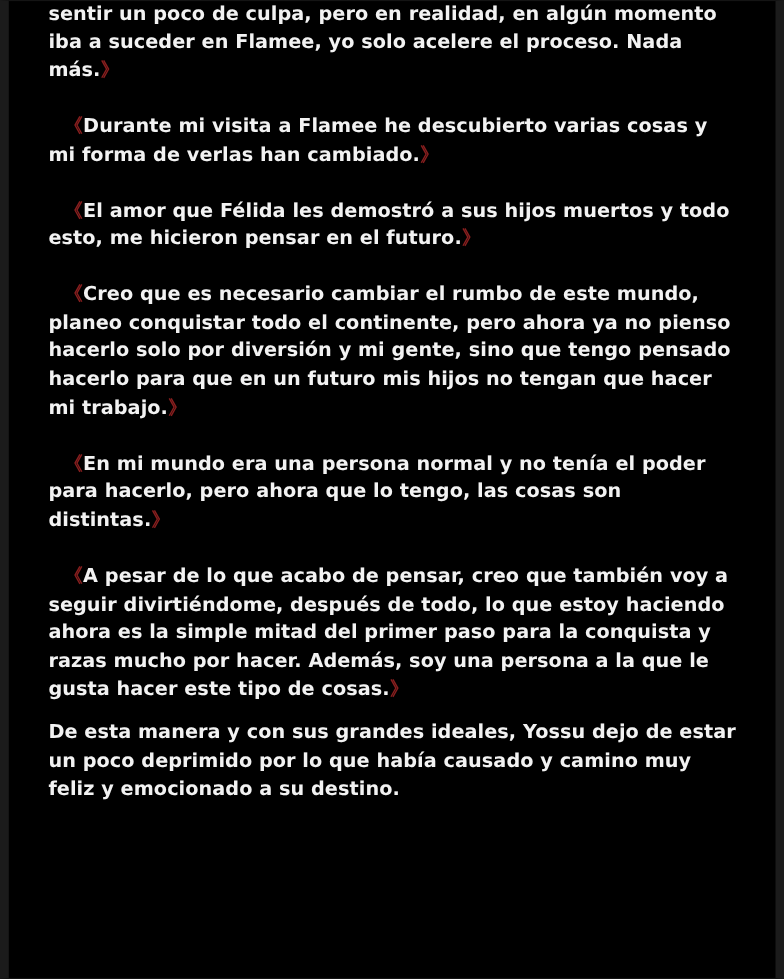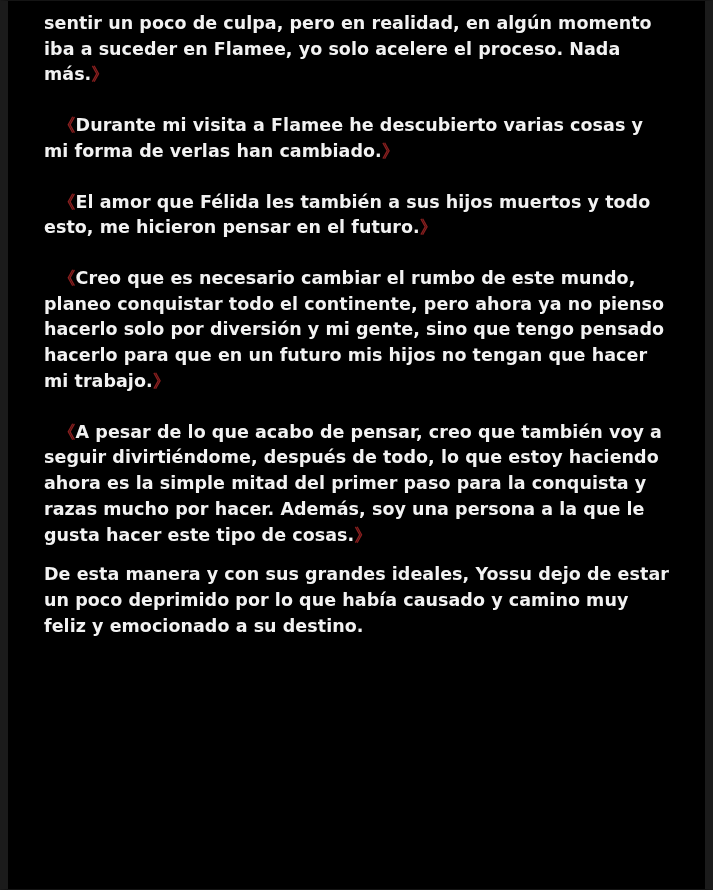--- a/index.html
+++ b/index.html
@@ -18,21 +18,21 @@
     width: 713px;
     height: 890px;
     background: #000000;
     box-sizing: border-box;
     border-left: 8px solid #1b1b1b;
     border-right: 8px solid #1b1b1b;
     border-top: 1px solid #141414;
     border-bottom: 1px solid #141414;
   }
   .content {
-    padding: 10px 32px 0 36px;
+    padding: 0 32px 0 36px;
     box-sizing: border-box;
   }
   .para {
     color: #f2f2f2;
     font-size: 17.5px;
     font-weight: bold;
     line-height: 1.47;
     letter-spacing: 0.05px;
     margin: 0 0 14px 0;
     text-align: left;
@@ -53,24 +53,25 @@
 </head>
 <body>
 
 <div class="page">
   <div class="content">
 
     <p class="para"><span>sentir un poco de culpa, pero en realidad, en algún momento iba a suceder en Flamee, yo solo acelere el proceso. Nada más.</span><span class="q">》</span></p>
 
     <p class="para indent"><span class="q">《</span><span>Durante mi visita a Flamee he descubierto varias cosas y mi forma de verlas han cambiado.</span><span class="q">》</span></p>
 
-    <p class="para indent"><span class="q">《</span><span>El amor que Félida les también a sus hijos muertos y todo esto, me hicieron pensar en el futuro.</span><span class="q">》</span></p>
+    <p class="para indent"><span class="q">《</span><span>El amor que Félida les demostró a sus hijos muertos y todo esto, me hicieron pensar en el futuro.</span><span class="q">》</span></p>
 
     <p class="para indent"><span class="q">《</span><span>Creo que es necesario cambiar el rumbo de este mundo, planeo conquistar todo el continente, pero ahora ya no pienso hacerlo solo por diversión y mi gente, sino que tengo pensado hacerlo para que en un futuro mis hijos no tengan que hacer mi trabajo.</span><span class="q">》</span></p>
 
+    <p class="para indent"><span class="q">《</span><span>En mi mundo era una persona normal y no tenía el poder para hacerlo, pero ahora que lo tengo, las cosas son distintas.</span><span class="q">》</span></p>
 
     <p class="para indent"><span class="q">《</span><span>A pesar de lo que acabo de pensar, creo que también voy a seguir divirtiéndome, después de todo, lo que estoy haciendo ahora es la simple mitad del primer paso para la conquista y razas mucho por hacer. Además, soy una persona a la que le gusta hacer este tipo de cosas.</span><span class="q">》</span></p>
 
 
     <p class="para"><span>De esta manera y con sus grandes ideales, Yossu dejo de estar un poco deprimido por lo que había causado y camino muy feliz y emocionado a su destino.</span></p>
 
   </div>
 </div>
 
 </body></html>

